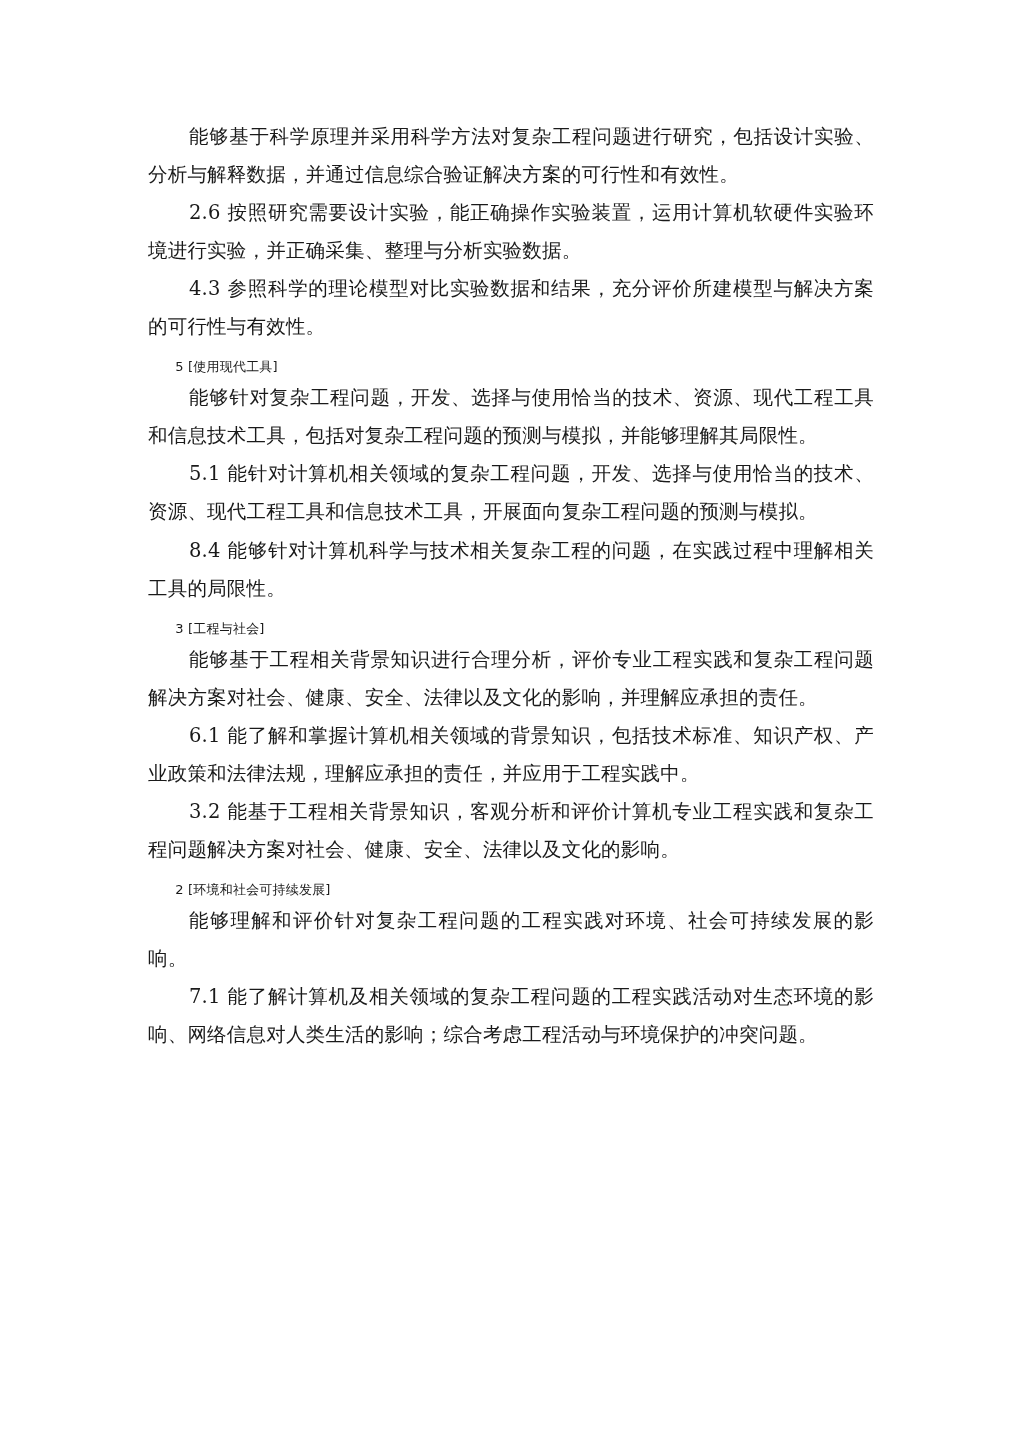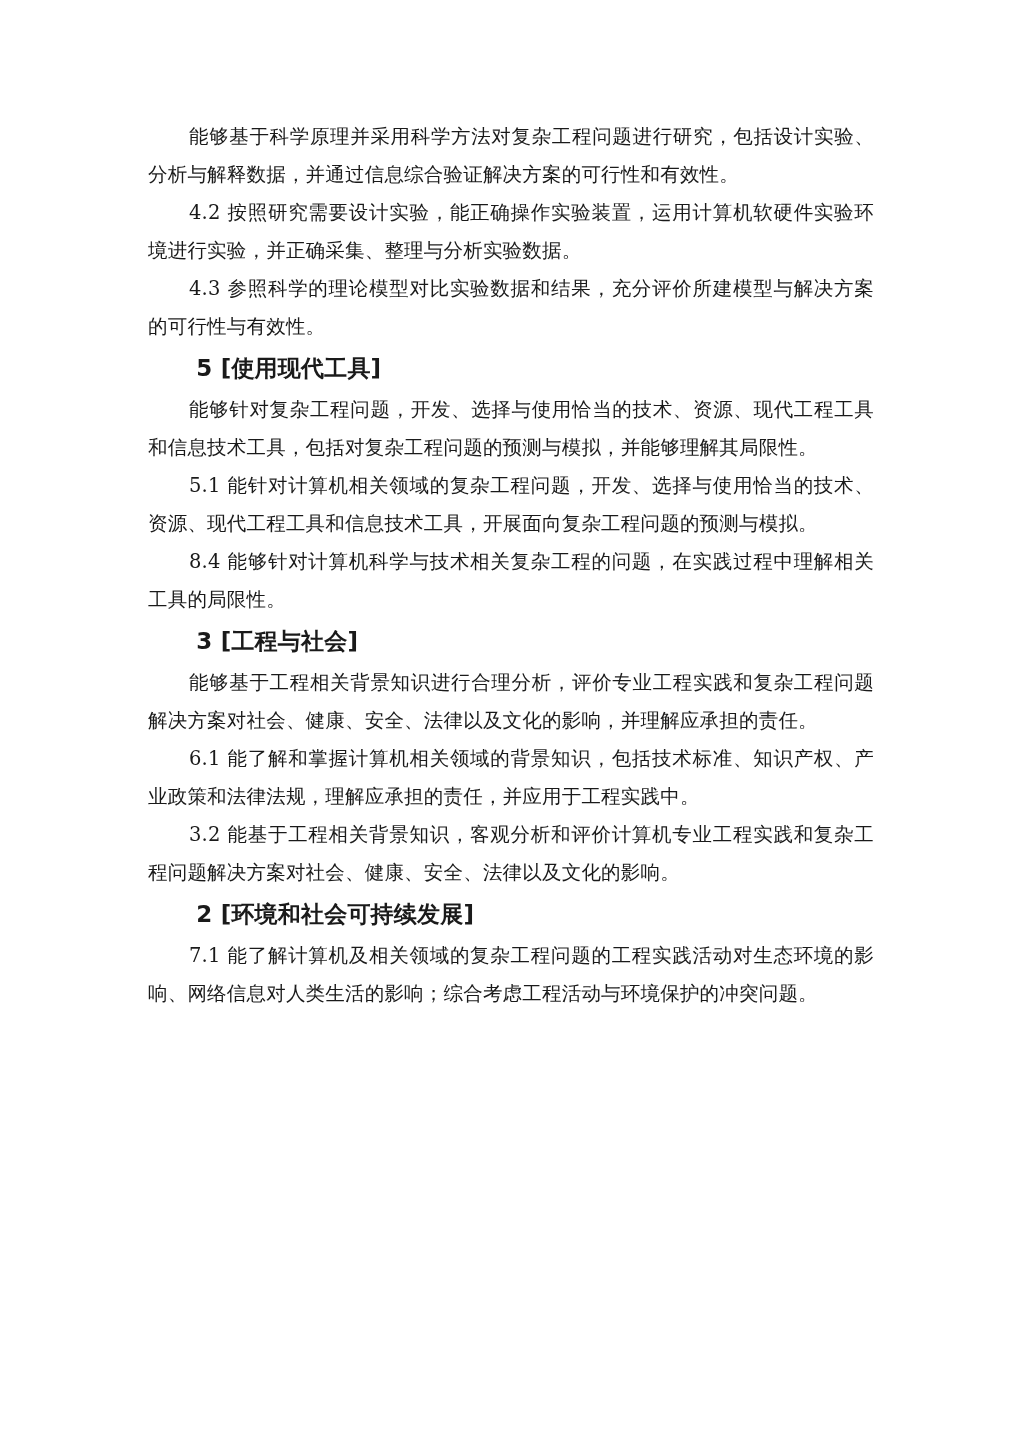--- a/index.html
+++ b/index.html
@@ -32,42 +32,44 @@
     margin: 0;
   }
   .para-indent {
     text-indent: 2.1em;
   }
   .para-hang {
     text-indent: 2.1em;
   }
   .heading {
     text-indent: 2.1em;
-    font-weight: bold;
+    font-weight: normal;
     font-family: "DejaVu Sans", "Liberation Sans", sans-serif;
-    font-size: 23px;
+    font-size: 13px;
+    margin-top: 8px;
   }
 </style>
 </head>
 <body>
 
 <div class="page">
   <div class="doc-body">
 
     <p class="para-indent">能够基于科学原理并采用科学方法对复杂工程问题进行研究，包括设计实验、分析与解释数据，并通过信息综合验证解决方案的可行性和有效性。</p>
-    <p class="para-hang">4.2  按照研究需要设计实验，能正确操作实验装置，运用计算机软硬件实验环境进行实验，并正确采集、整理与分析实验数据。</p>
+    <p class="para-hang">2.6  按照研究需要设计实验，能正确操作实验装置，运用计算机软硬件实验环境进行实验，并正确采集、整理与分析实验数据。</p>
     <p class="para-hang">4.3  参照科学的理论模型对比实验数据和结果，充分评价所建模型与解决方案的可行性与有效性。</p>
 
     <p class="heading">5 [使用现代工具]</p>
     <p class="para-indent">能够针对复杂工程问题，开发、选择与使用恰当的技术、资源、现代工程工具和信息技术工具，包括对复杂工程问题的预测与模拟，并能够理解其局限性。</p>
     <p class="para-hang">5.1  能针对计算机相关领域的复杂工程问题，开发、选择与使用恰当的技术、资源、现代工程工具和信息技术工具，开展面向复杂工程问题的预测与模拟。</p>
     <p class="para-hang">8.4  能够针对计算机科学与技术相关复杂工程的问题，在实践过程中理解相关工具的局限性。</p>
 
     <p class="heading">3 [工程与社会]</p>
     <p class="para-indent">能够基于工程相关背景知识进行合理分析，评价专业工程实践和复杂工程问题解决方案对社会、健康、安全、法律以及文化的影响，并理解应承担的责任。</p>
     <p class="para-hang">6.1  能了解和掌握计算机相关领域的背景知识，包括技术标准、知识产权、产业政策和法律法规，理解应承担的责任，并应用于工程实践中。</p>
     <p class="para-hang">3.2  能基于工程相关背景知识，客观分析和评价计算机专业工程实践和复杂工程问题解决方案对社会、健康、安全、法律以及文化的影响。</p>
 
     <p class="heading">2 [环境和社会可持续发展]</p>
+    <p class="para-indent">能够理解和评价针对复杂工程问题的工程实践对环境、社会可持续发展的影响。</p>
     <p class="para-hang">7.1 能了解计算机及相关领域的复杂工程问题的工程实践活动对生态环境的影响、网络信息对人类生活的影响；综合考虑工程活动与环境保护的冲突问题。</p>
 
   </div>
 </div>
 
 </body></html>

